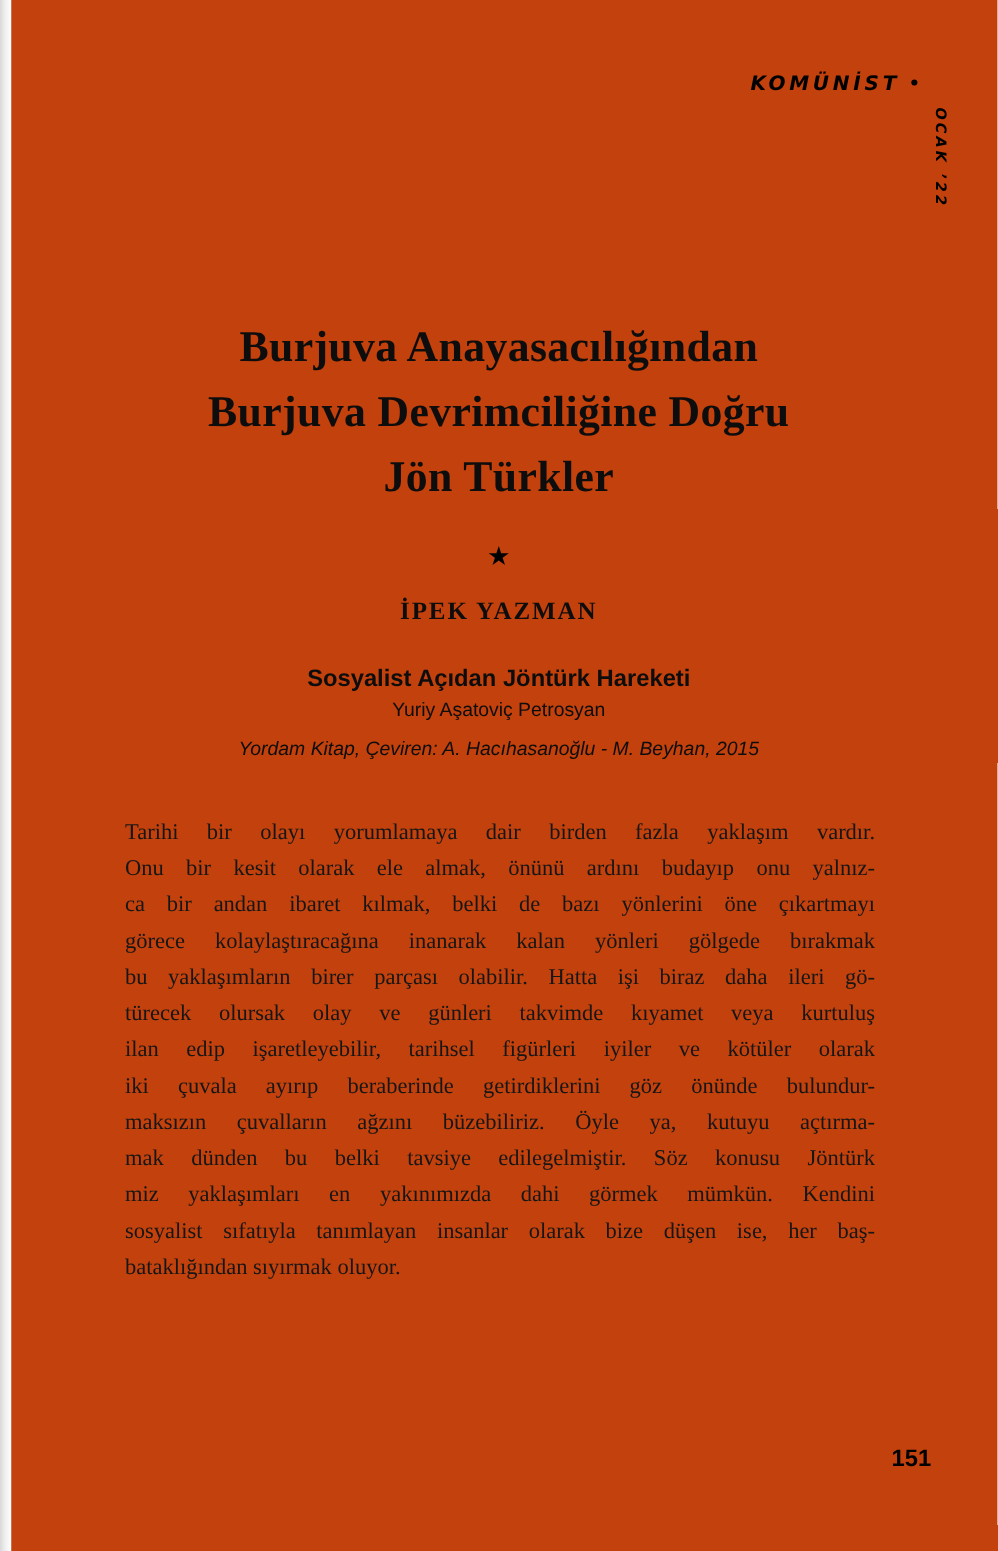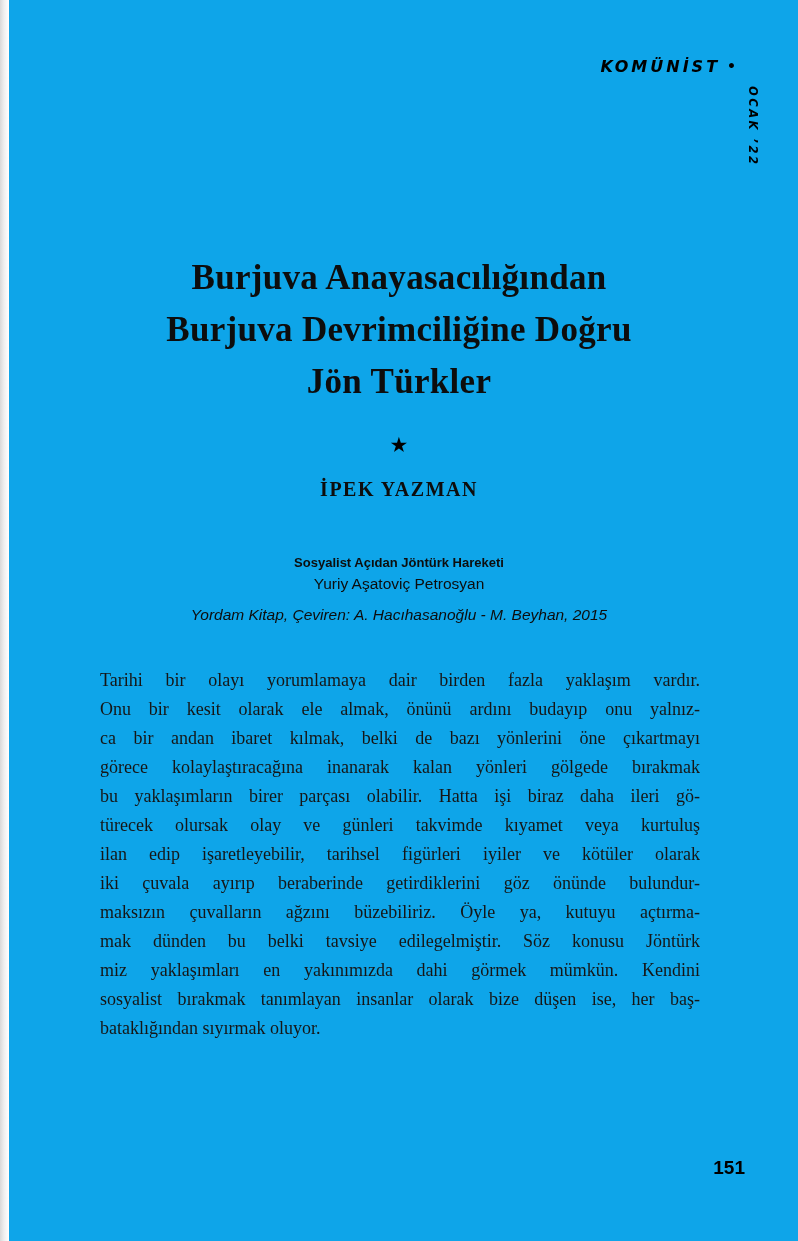--- a/index.html
+++ b/index.html
@@ -1,20 +1,20 @@
 <!DOCTYPE html>
 <html><head>
 <meta charset="utf-8">
 <style>
   html, body { margin: 0; padding: 0; background: #ffffff; }
   .page {
     position: relative;
     width: 798px;
     height: 1241px;
-    background: #0ea5e9;
+    background: #c2410c;
     overflow: hidden;
     color: #1b1b1b;
   }
   .edge {
     position: absolute;
     left: 0; top: 0; bottom: 0;
     width: 9px;
     background: linear-gradient(to right, #d9d9d9 0%, #efefef 45%, #ffffff 100%);
   }
   .masthead {
@@ -71,21 +71,21 @@
     font-size: 20px;
     letter-spacing: 1.5px;
     margin-top: 22px;
     color: #0d0d0d;
   }
   .ref {
     text-align: center;
     font-family: "Liberation Sans", sans-serif;
     color: #0d0d0d;
   }
-  .ref-title   { margin-top: 54px; font-weight: bold; font-size: 13px; }
+  .ref-title   { margin-top: 32px; font-weight: bold; font-size: 19px; }
   .ref-author  { margin-top: 5px;  font-size: 15.5px; }
   .ref-edition { margin-top: 13px; font-style: italic; font-size: 15.5px; }
   .body-text {
     margin: 42px 98px 0 100px;
     font-family: "Liberation Serif", serif;
     font-size: 18px;
     line-height: 29px;
     color: #161616;
   }
   .bline { text-align: justify; text-align-last: justify; }
@@ -133,21 +133,21 @@
       <div class="bline">Onu bir kesit olarak ele almak, önünü ardını budayıp onu yalnız-</div>
       <div class="bline">ca bir andan ibaret kılmak, belki de bazı yönlerini öne çıkartmayı</div>
       <div class="bline">görece kolaylaştıracağına inanarak kalan yönleri gölgede bırakmak</div>
       <div class="bline">bu yaklaşımların birer parçası olabilir. Hatta işi biraz daha ileri gö-</div>
       <div class="bline">türecek olursak olay ve günleri takvimde kıyamet veya kurtuluş</div>
       <div class="bline">ilan edip işaretleyebilir, tarihsel figürleri iyiler ve kötüler olarak</div>
       <div class="bline">iki çuvala ayırıp beraberinde getirdiklerini göz önünde bulundur-</div>
       <div class="bline">maksızın çuvalların ağzını büzebiliriz. Öyle ya, kutuyu açtırma-</div>
       <div class="bline">mak dünden bu belki tavsiye edilegelmiştir. Söz konusu Jöntürk</div>
       <div class="bline">miz yaklaşımları en yakınımızda dahi görmek mümkün. Kendini</div>
-      <div class="bline">sosyalist bırakmak tanımlayan insanlar olarak bize düşen ise, her baş-</div>
+      <div class="bline">sosyalist sıfatıyla tanımlayan insanlar olarak bize düşen ise, her baş-</div>
       <div class="bline last">bataklığından sıyırmak oluyor.</div>
     </div>
 
   </div>
 
   <div class="pageno">151</div>
 
 </div>
 
 </body></html>

